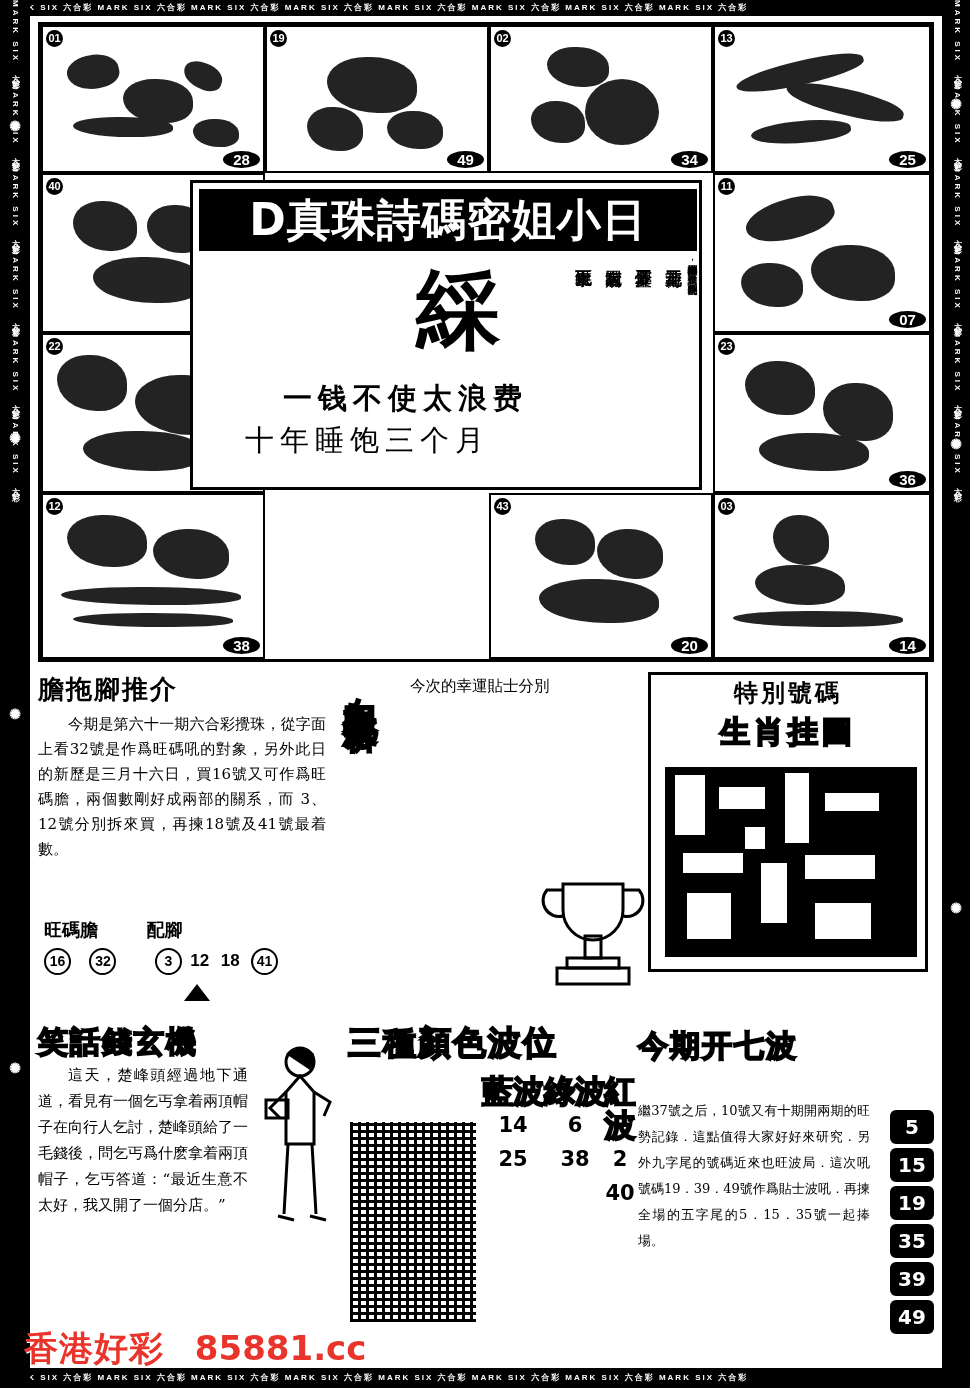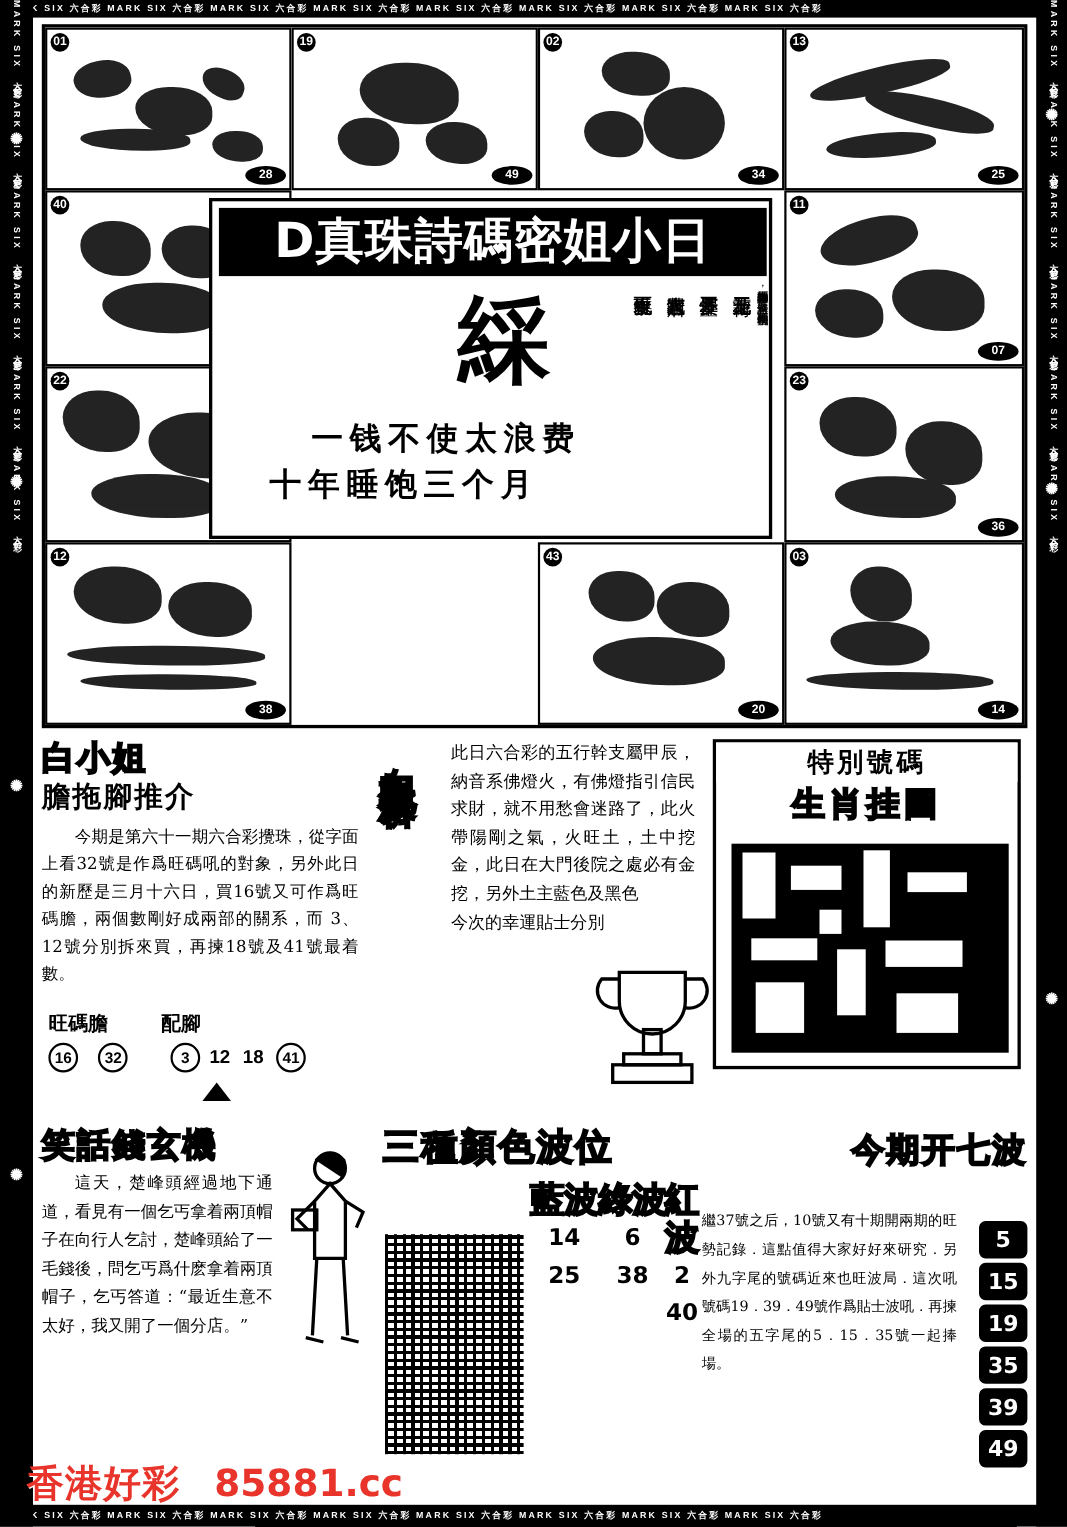--- a/index.html
+++ b/index.html
@@ -15,33 +15,33 @@
   .edge-top .run,.edge-bottom .run{white-space:nowrap;letter-spacing:2px;line-height:16px;padding-left:4px;}
   .edge-bottom .run{line-height:20px;}
   .vrun{writing-mode:vertical-rl;white-space:nowrap;letter-spacing:3px;font-size:8px;line-height:30px;height:1388px;}
   .flower{position:absolute;left:7px;width:16px;height:16px;color:#fff;font-size:14px;text-align:center;line-height:16px;}
   .flowerR{position:absolute;right:6px;width:16px;height:16px;color:#fff;font-size:14px;text-align:center;line-height:16px;}
 
   
   .grid{position:absolute;left:38px;top:22px;width:896px;height:640px;background:#fff;border:3px solid #000;box-sizing:border-box;}
   .cell{position:absolute;border:2px solid #000;box-sizing:border-box;background:#fff;overflow:hidden;}
   .num-tl{position:absolute;left:3px;top:3px;width:17px;height:17px;border-radius:50%;background:#000;color:#fff;font-size:11px;font-weight:bold;text-align:center;line-height:17px;}
-  .num-br{position:absolute;right:3px;bottom:3px;width:37px;height:17px;border-radius:50%;background:#000;color:#fff;font-size:11px;font-weight:bold;text-align:center;line-height:17px;}
+  .num-br{position:absolute;right:3px;bottom:3px;width:37px;height:17px;border-radius:50%;background:#000;color:#fff;font-size:15px;font-weight:bold;text-align:center;line-height:17px;}
   .art{position:absolute;inset:0;opacity:.92;}
   .art span{position:absolute;background:#111;border-radius:46% 54% 40% 60%;}
 
   
   .poster{position:absolute;left:190px;top:180px;width:512px;height:310px;background:#fff;border:3px solid #000;box-sizing:border-box;}
   .poster-title{position:absolute;left:6px;top:6px;width:498px;height:62px;background:#000;color:#fff;font-size:44px;font-weight:bold;
     font-family:"DejaVu Sans",sans-serif;letter-spacing:1px;text-align:center;line-height:62px;white-space:nowrap;}
   .brush{position:absolute;left:180px;top:72px;width:170px;height:110px;font-size:86px;font-weight:bold;font-family:"DejaVu Serif",serif;color:#000;text-align:center;line-height:110px;}
   .vpoem{position:absolute;top:74px;width:26px;font-size:17px;line-height:26px;writing-mode:vertical-rl;font-family:"DejaVu Serif",serif;color:#000;}
   .vpoem.small{font-size:10px;line-height:13px;}
   .coupletA{position:absolute;left:52px;top:196px;font-size:29px;font-weight:bold;letter-spacing:6px;font-family:"DejaVu Serif",serif;margin-left:38px;}
-  .coupletB{position:absolute;left:52px;top:238px;font-size:29px;font-weight:bold;letter-spacing:6px;font-family:"DejaVu Serif",serif;}
+  .coupletB{position:absolute;left:52px;top:238px;font-size:29px;font-weight:normal;letter-spacing:6px;font-family:"DejaVu Serif",serif;}
 
   
   .mid{position:absolute;left:38px;top:672px;width:896px;height:340px;}
   .box{position:absolute;box-sizing:border-box;background:#fff;}
 
   .b1{left:0;top:0;width:288px;height:336px;}
   .ttl-white{font-size:30px;font-weight:bold;font-family:"DejaVu Serif",serif;letter-spacing:2px;color:#fff;-webkit-text-stroke:2px #000;text-stroke:2px #000;}
   .ttl-blk{font-size:26px;font-weight:bold;font-family:"DejaVu Serif",serif;letter-spacing:2px;}
   .para{font-size:15px;line-height:25px;font-family:"DejaVu Serif",serif;text-align:justify;}
   .lbl{font-size:18px;font-weight:bold;font-family:Liberation Sans, sans-serif;}
@@ -239,21 +239,20 @@
     <div class="vpoem" style="left:378px">缸中无水可玩耍</div>
     <div class="vpoem small" style="left:490px;top:74px;width:16px;height:110px">向小姐特別本期神童數碼詩，敬要精選詩意，使院圖中我到密碼。</div>
 
     <div class="coupletA">一钱不使太浪费</div>
     <div class="coupletB">十年睡饱三个月</div>
   </div>
 
   <div class="mid">
 
     <div class="box b1">
-      <div class="ttl-white" style="height:36px;line-height:36px">白小姐</div>
       <div class="ttl-blk" style="height:34px;line-height:34px">膽拖腳推介</div>
       <div class="para" style="margin-top:6px;text-indent:30px">今期是第六十一期六合彩攪珠，從字面上看32號是作爲旺碼吼的對象，另外此日的新歷是三月十六日，買16號又可作爲旺碼膽，兩個數剛好成兩部的關系，而 3、12號分別拆來買，再揀18號及41號最着數。</div>
 
       <div style="position:absolute;left:6px;top:246px;width:276px">
         <span class="lbl">旺碼膽</span>
         <span class="lbl" style="margin-left:44px">配腳</span>
       </div>
       <div style="position:absolute;left:6px;top:276px;width:276px">
         <span class="ball">16</span>
         <span class="ball" style="margin-left:10px">32</span>
@@ -263,21 +262,20 @@
         <span class="ball">41</span>
       </div>
       <div class="tri" style="position:absolute;left:146px;top:312px"></div>
     </div>
 
     <div class="box b2">
       <div class="vtitle">白姐色波分析</div>
     </div>
 
     <div class="box b3">
-      <div class="para">此日六合彩的五行幹支屬甲辰，納音系佛燈火，有佛燈指引信民求財，就不用愁會迷路了，此火帶陽剛之氣，火旺土，土中挖金，此日在大門後院之處必有金挖，另外土主藍色及黑色</div>
       <div class="para" style="margin-top:2px">今次的幸運貼士分別</div>
     </div>
 
     <div class="cup">
       <svg viewBox="0 0 120 130" width="120" height="130" aria-hidden="true">
         <path d="M30 12 h60 v26 a30 30 0 0 1 -60 0 z" fill="none" stroke="#000" stroke-width="3"></path>
         <path d="M30 18 h-16 a16 16 0 0 0 16 26" fill="none" stroke="#000" stroke-width="3"></path>
         <path d="M90 18 h16 a16 16 0 0 1 -16 26" fill="none" stroke="#000" stroke-width="3"></path>
         <rect x="52" y="64" width="16" height="22" fill="none" stroke="#000" stroke-width="3"></rect>
         <rect x="34" y="86" width="52" height="10" fill="none" stroke="#000" stroke-width="3"></rect>
@@ -338,21 +336,21 @@
         </div>
         <div class="wcol" style="left:248px;width:44px">
           <div class="wname">紅波</div>
           <div class="wnum">2</div>
           <div class="wnum">40</div>
         </div>
       </div>
     </div>
 
     <div class="box c3">
-      <div class="c3-title" style="height:48px;line-height:48px;text-align:right">今期开七波</div>
+      <div class="c3-title" style="height:48px;line-height:48px;text-align:left">今期开七波</div>
       <div class="para" style="width:232px;margin-top:28px">繼37號之后，10號又有十期開兩期的旺勢記錄．這點值得大家好好來研究．另外九字尾的號碼近來也旺波局．這次吼號碼19．39．49號作爲貼士波吼．再揀全場的五字尾的5．15．35號一起捧場。</div>
       <div class="ballcol">
         <div class="bball">5</div>
         <div class="bball">15</div>
         <div class="bball">19</div>
         <div class="bball">35</div>
         <div class="bball">39</div>
         <div class="bball">49</div>
       </div>
     </div>

